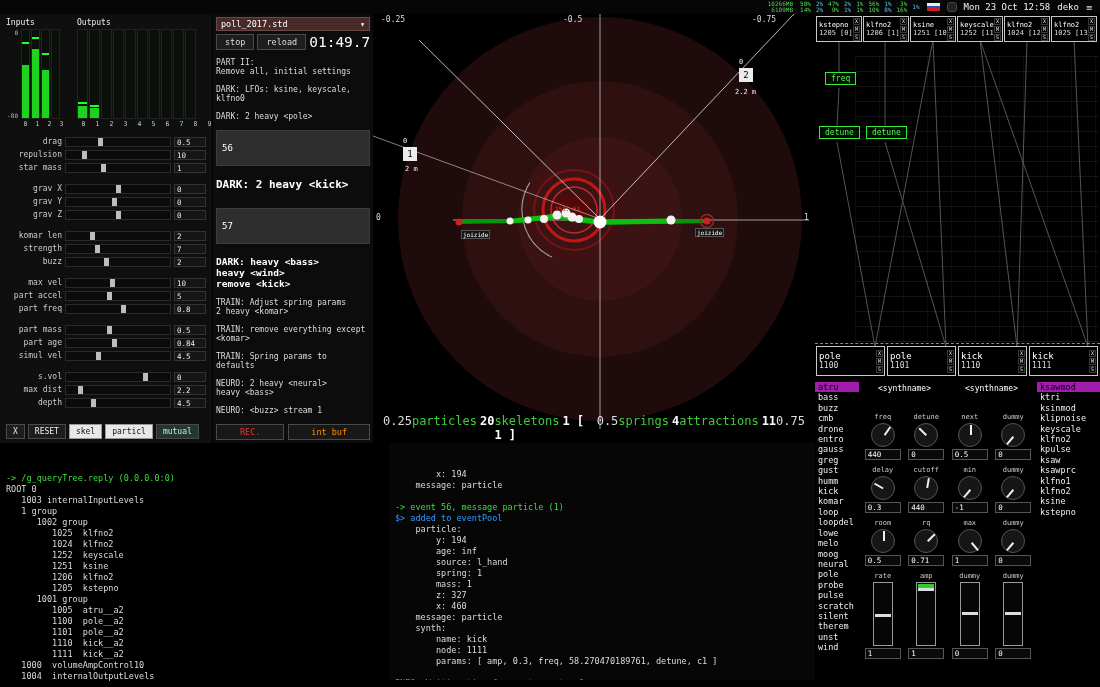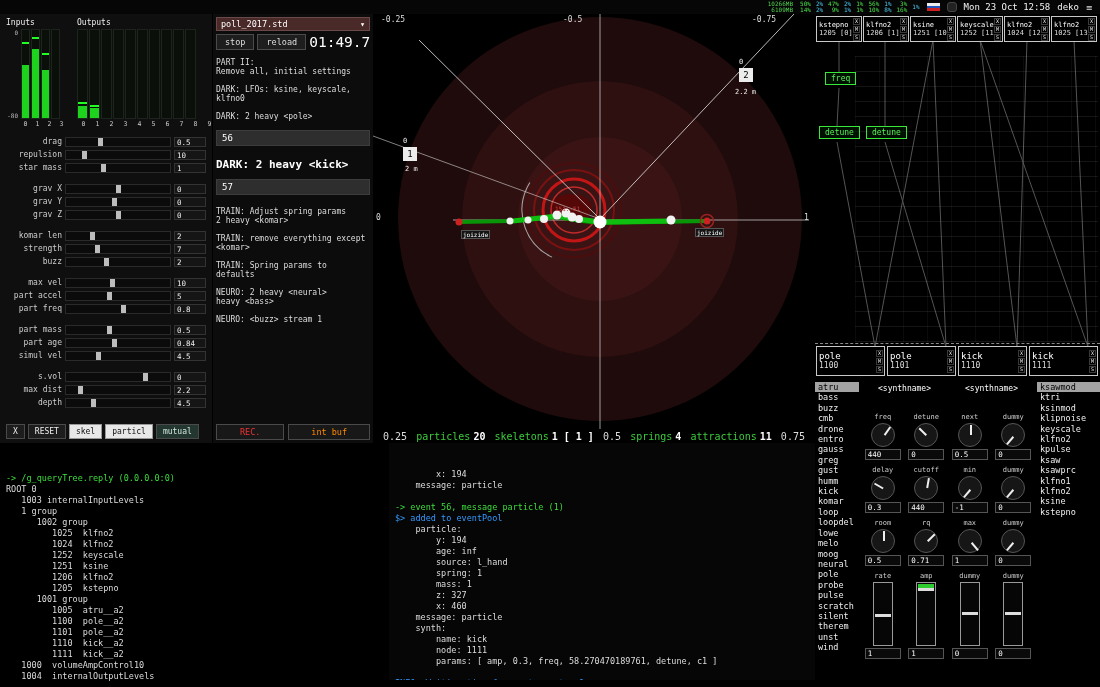--- a/index.html
+++ b/index.html
@@ -47,36 +47,36 @@
 
 
 #panel-ctl{position:absolute;left:213px;top:14px;width:160px;height:429px;background:#0c0c0c;padding:3px;display:flex;flex-direction:column}
 .dropdown{display:flex;justify-content:space-between;align-items:center;background:#4a2a28;border:1px solid #6a4a48;color:#fff;font-size:8.5px;padding:1px 4px}
 .ctlrow{display:flex;gap:3px;align-items:center;margin-top:3px}
 .cbtn{font-family:inherit;font-size:8.5px;background:#1e1e1e;border:1px solid #4a4a4a;color:#ddd;padding:2px 8px}
 .timer{margin-left:auto;font-size:14.5px;color:#fff}
 .log{flex:1;margin-top:8px;overflow:hidden}
 .log .sm{font-size:8px;color:#ddd;white-space:pre-wrap;margin-bottom:9px}
 .log .med{font-size:9.5px;color:#fff;white-space:pre-wrap;margin-bottom:9px;font-weight:bold}
-.log .big{font-size:11px;color:#fff;margin-bottom:8px;font-weight:bold;white-space:pre-wrap}
-.log .box{background:#2e2e2e;border:1px solid #3c3c3c;color:#fff;font-size:9px;padding:2px 5px;margin:2px 0 12px}
+.log .big{font-size:11px;color:#fff;margin-bottom:17px;font-weight:bold;white-space:pre-wrap}
+.log .box{background:#2e2e2e;border:1px solid #3c3c3c;color:#fff;font-size:9px;padding:12px 5px;margin:2px 0 12px}
 .ctlbottom{display:flex;gap:4px}
 .ctlbottom button{font-family:inherit;font-size:8.5px;background:#181818;border:1px solid #4a4a4a;padding:2px 0;text-align:center}
 .rec{flex:1;color:#ee3333}
 .intbuf{flex:1.2;color:#ff8800}
 
 
 #radar{position:absolute;left:373px;top:14px;width:442px;height:429px;background:#000;overflow:hidden}
 #radar svg{position:absolute;left:0;top:0}
 .rlabel{position:absolute;font-size:8px;color:#ddd}
 .marker{position:absolute;width:14px;height:14px;background:#ececec;color:#000;font-size:9px;display:flex;align-items:center;justify-content:center}
 .mzero,.mdist{position:absolute;font-size:7px;color:#eee}
 .jtag{position:absolute;font-size:6px;color:#fff;background:#141414;border:1px solid #555;padding:0 1px;line-height:7px}
 .centerlabel{position:absolute;font-size:6px;color:#cc4444}
-.radar-bottom{position:absolute;left:0;right:0;bottom:1px;display:flex;justify-content:space-between;align-items:flex-end;padding:0 10px;font-size:10px}
+.radar-bottom{position:absolute;left:0;right:0;bottom:1px;display:flex;justify-content:space-between;align-items:flex-start;padding:0 10px;font-size:12px}
 .radar-bottom .ax{color:#ddd}
 .radar-bottom .st em{font-style:normal;color:#3ccc3c;margin-right:3px}
 .radar-bottom .st b{color:#fff}
 
 
 #panel-right{position:absolute;left:815px;top:14px;width:285px;height:673px;background:#000}
 #gridbg{position:absolute;left:40px;top:42px;width:243px;height:286px;background:repeating-linear-gradient(to bottom,rgba(140,150,140,.14) 0 1px,transparent 1px 15px),repeating-linear-gradient(to right,rgba(140,150,140,.07) 0 1px,transparent 1px 24px)}
 #cables{position:absolute;left:0;top:0;pointer-events:none}
 .toprow{position:absolute;left:1px;top:2px;display:flex;gap:1px}
 .nodebox{display:flex;border:1px solid #c8c8c8;background:#000;width:46px;height:26px}
@@ -90,21 +90,21 @@
 #detunetags{position:absolute;left:4px;top:112px;display:flex;gap:6px}
 #detunetags .tagbox{position:static}
 .dashline{position:absolute;left:0;right:0;top:329px;border-top:1px dashed #888}
 .midrow{position:absolute;left:1px;top:332px;display:flex;gap:2px}
 .midrow .nodebox{width:69px;height:30px}
 .midrow .nb-name{font-size:9px;line-height:10px}
 .midrow .nb-id{font-size:8px;line-height:10px}
 #synth{position:absolute;left:0;top:368px;width:285px;height:305px;display:flex;gap:2px}
 .slist{width:44px;font-size:8.5px;line-height:10.4px;color:#eee;overflow:hidden}
 .slist div,.rlist div{padding:0 3px;white-space:nowrap}
-.slist .sel,.rlist .sel{background:#a3a3a3;color:#000}
+.slist .sel,.rlist .sel{background:#a21caf;color:#000}
 .kcols{width:174px}
 .kheaders{display:flex;margin:2px 0 20px}
 .kheaders span{flex:1;text-align:center;font-size:8px;color:#fff}
 .krow{display:flex;margin-bottom:6px}
 .kcell{flex:1;display:flex;flex-direction:column;align-items:center;gap:2px}
 .klabel{font-size:7px;color:#ccc}
 .knob{width:24px;height:24px;border-radius:50%;background:#161616;border:1px solid #555;position:relative}
 .knob i{position:absolute;left:11px;top:1px;width:2px;height:10px;background:#eee;transform-origin:1px 11px;transform:rotate(calc(var(--rot)*1deg))}
 .kval{width:36px;height:11px;border:1px solid #555;background:#0a0a0a;font-size:7.5px;color:#fff;padding:0 2px;line-height:10px;overflow:hidden}
 .srow2{display:flex;margin-top:4px}
@@ -420,20 +420,23 @@
   <div class="log">
 
   <div class="sm">PART II:
 Remove all, initial settings</div>
       <div class="sm">DARK: LFOs: ksine, keyscale,
 klfno0</div>
       <div class="sm">DARK: 2 heavy &lt;pole&gt;</div>
       <div class="box">56</div>
       <div class="big">DARK: 2 heavy &lt;kick&gt;</div>
       <div class="box">57</div>
+      <div class="med">DARK: heavy &lt;bass&gt;
+heavy &lt;wind&gt;
+remove &lt;kick&gt;</div>
       <div class="sm">TRAIN: Adjust spring params
 2 heavy &lt;komar&gt;</div>
       <div class="sm">TRAIN: remove everything except
 &lt;komar&gt;</div>
       <div class="sm">TRAIN: Spring params to
 defaults</div>
       <div class="sm">NEURO: 2 heavy &lt;neural&gt;
 heavy &lt;bass&gt;</div>
       <div class="sm">NEURO: &lt;buzz&gt; stream 1</div>
     </div>

